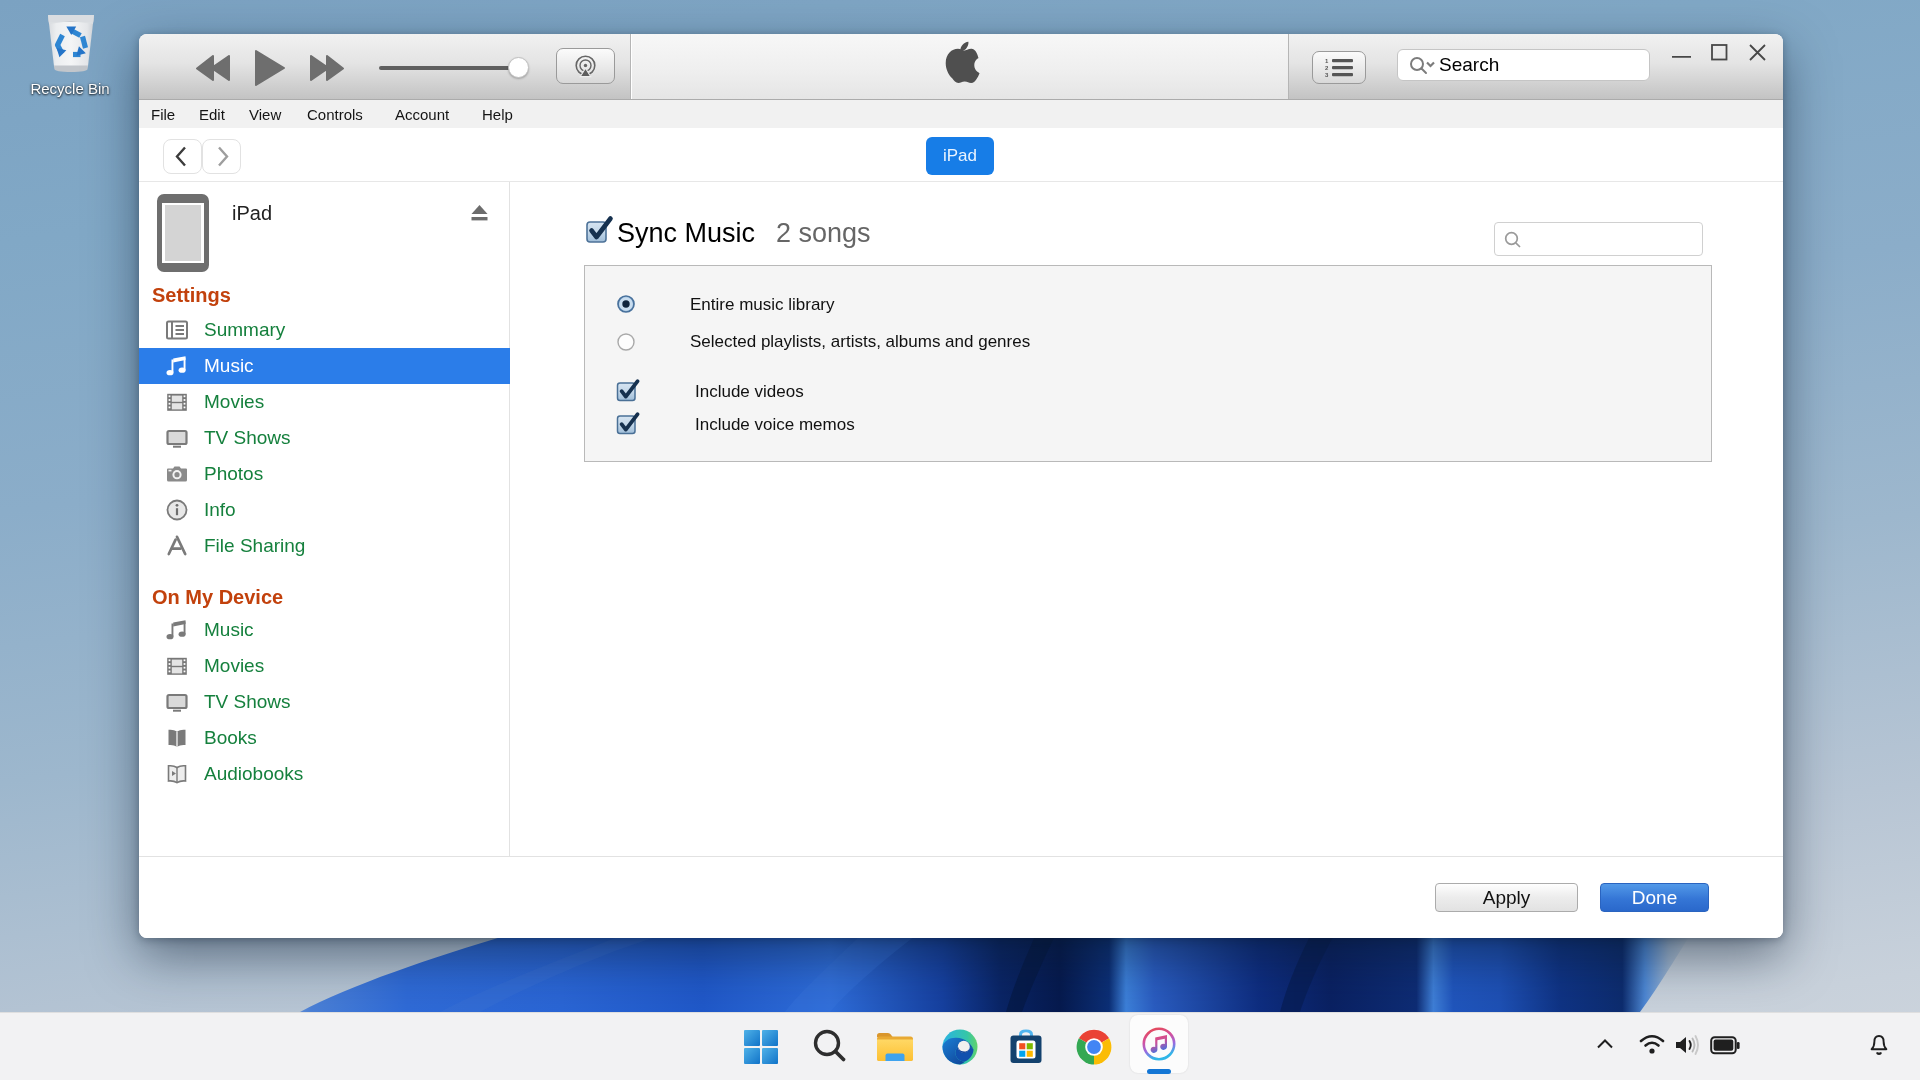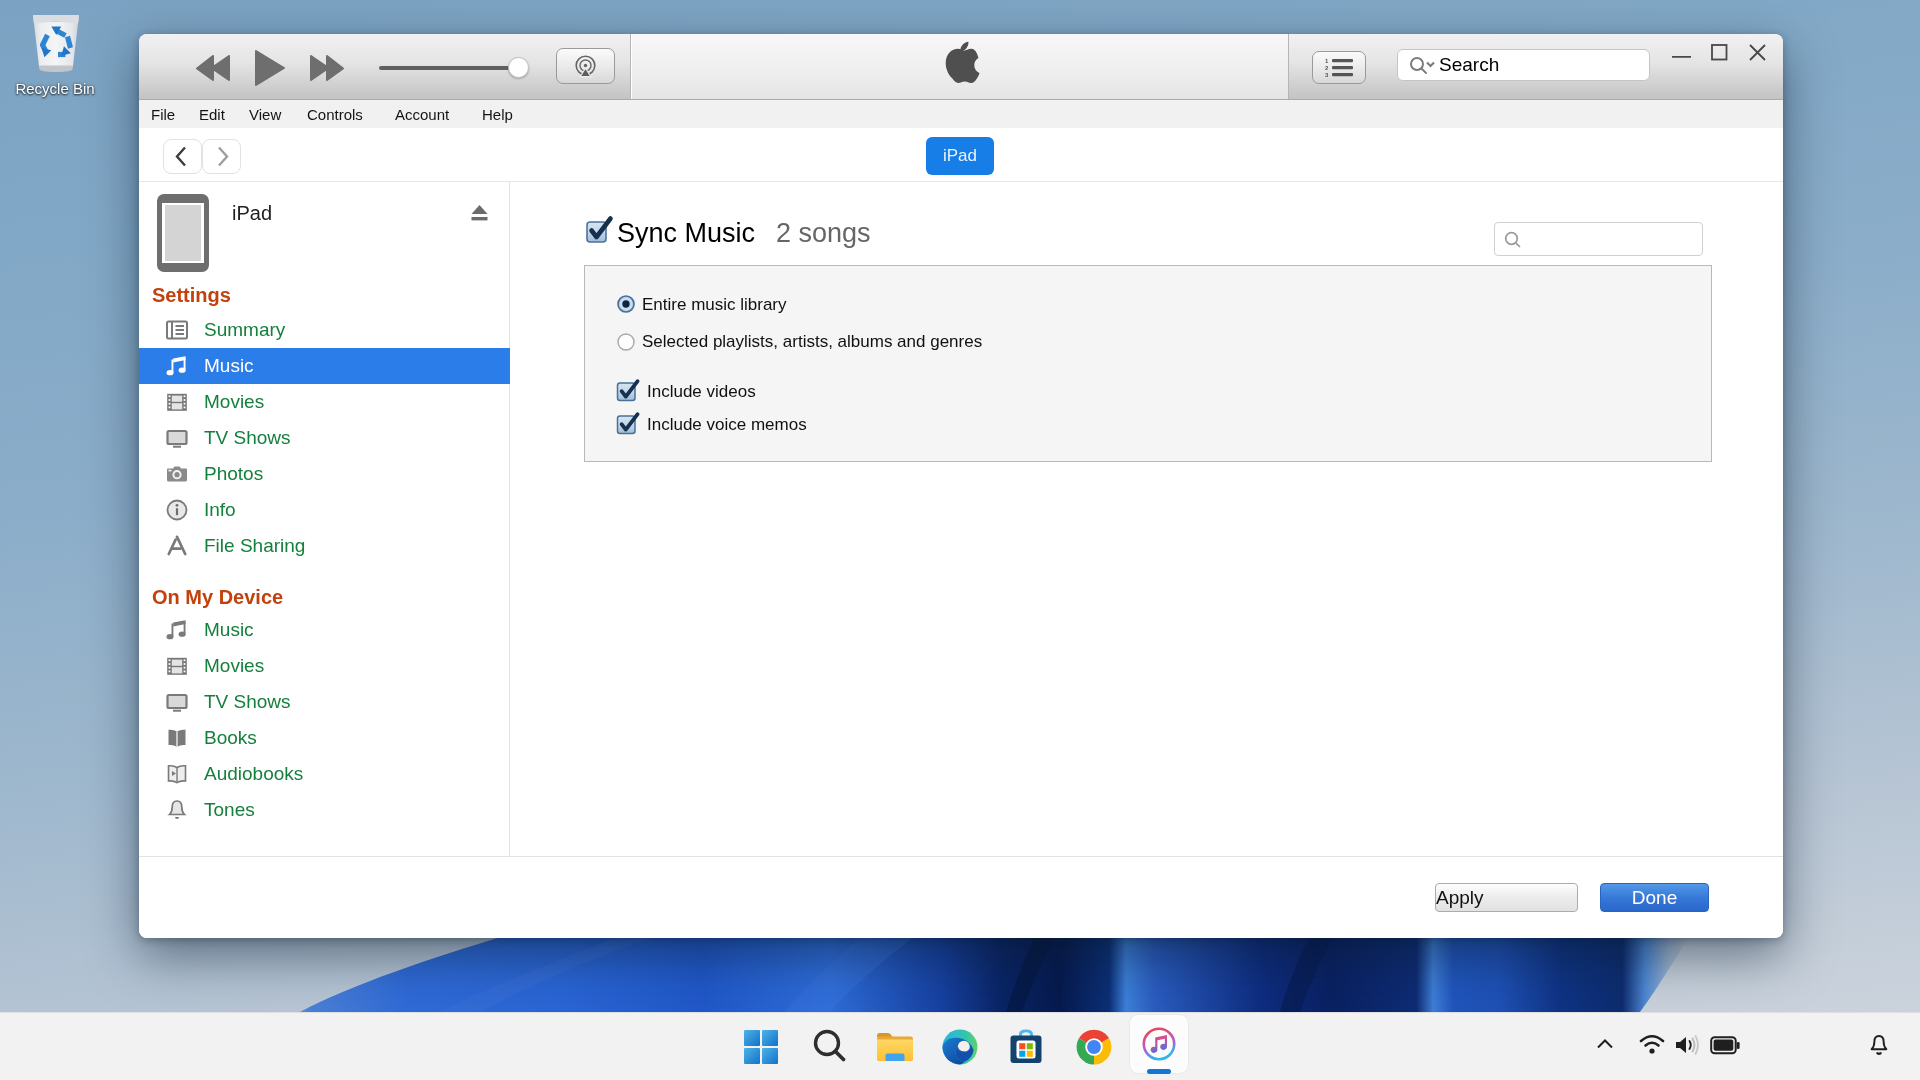--- a/index.html
+++ b/index.html
@@ -4,21 +4,21 @@
 <style>
   * { margin:0; padding:0; box-sizing:border-box; }
   html,body { width:1920px; height:1080px; overflow:hidden; font-family:"Liberation Sans", sans-serif; }
   .abs { position:absolute; }
   
   #wall { position:absolute; inset:0;
     background: linear-gradient(172deg, #7ba2c2 0%, #81a8c6 18%, #8badc9 38%, #9db7cd 58%, #b7c5d4 78%, #c8d1db 92%, #ced5dd 100%);
   }
   #bloom { position:absolute; left:0; top:0; }
   
-  #bin { position:absolute; left:1px; top:8px; width:108px; text-align:center; }
+  #bin { position:absolute; left:16px; top:8px; width:108px; text-align:center; }
   #binlab { color:#fff; font-size:15px; margin-top:2px; text-shadow:0 1px 2px rgba(0,0,0,.8), 0 0 3px rgba(0,0,0,.5); }
   
   #win { position:absolute; left:139px; top:34px; width:1644px; height:904px; background:#fff;
     border-radius:8px; box-shadow:0 18px 50px rgba(10,25,45,.5), 0 2px 8px rgba(10,25,45,.3); overflow:hidden; }
   .tbsec { position:absolute; top:0; height:65px; }
   #tbL { left:0; width:492px; background:linear-gradient(#f1f1f1 0%, #e4e4e4 45%, #c3c3c3 100%); border-right:1px solid #b5b5b5; }
   #tbM { left:493px; width:656px; background:linear-gradient(#f7f7f7 0%, #efefef 55%, #e5e5e5 100%); }
   #tbR { left:1149px; width:495px; background:linear-gradient(#f1f1f1 0%, #e4e4e4 45%, #c3c3c3 100%); border-left:1px solid #b5b5b5; }
   #menubar { position:absolute; left:0; top:65px; width:100%; height:38px; background:#f1f1f1; border-top:1px solid #ababab; }
   .mi { position:absolute; top:6px; font-size:15px; color:#141414; }
@@ -32,28 +32,28 @@
   .shead { position:absolute; left:13px; font-size:20px; font-weight:bold; color:#c2410c; }
   .srow { position:absolute; left:0; width:371px; height:36px; }
   .srow .lab { position:absolute; left:65px; top:7px; font-size:19px; color:#15803d; }
   .srow .ic { position:absolute; left:26px; top:6px; width:24px; height:24px; }
   .sel { background:#2b7de9; }
   .sel .lab { color:#fff; }
   #syncmusic { position:absolute; left:478px; top:36px; font-size:27px; color:#000; }
   #nsongs { position:absolute; left:637px; top:36px; font-size:27px; color:#666; }
   #csearch { position:absolute; left:1355px; top:40px; width:209px; height:34px; border:1px solid #d0d0d0; border-radius:4px; background:#fff; }
   #groupbox { position:absolute; left:445px; top:83px; width:1128px; height:197px; background:#f5f5f5; border:1px solid #b9b9b9; }
-  .gtext { position:absolute; font-size:17px; color:#111; }
+  .gtext { position:absolute; font-size:17px; color:#111;margin-left:48px; }
   
   #botbar { position:absolute; left:0; top:822px; width:100%; height:82px; background:#fff; border-top:1px solid #e2e2e2; }
   #capbar { position:absolute; left:447px; top:25px; width:826px; height:32px; background:#d9d9d9; border-radius:5px; overflow:hidden; }
   .cseg { position:absolute; top:0; height:32px; }
   #other { position:absolute; left:81px; top:8px; font-size:15px; font-weight:bold; color:#111; }
   #applybtn { position:absolute; left:1296px; top:26px; width:143px; height:29px; border:1px solid #ababab; border-radius:4px;
-    background:linear-gradient(#fefefe, #ececec 50%, #e2e2e2); font-size:19px; color:#111; text-align:left; line-height:27px; }
+    background:linear-gradient(#fefefe, #ececec 50%, #e2e2e2); font-size:19px; color:#111; text-align:center; line-height:27px; }
   #donebtn { position:absolute; left:1461px; top:26px; width:109px; height:29px; border:1px solid #2a64c0; border-radius:4px;
     background:linear-gradient(#5299e8, #3576d6 55%, #2a68cb); font-size:19px; color:#fff; text-align:center; line-height:27px; }
   
   #taskbar { position:absolute; left:0; top:1012px; width:1920px; height:68px; background:#f2f2f3; border-top:1px solid #dfdfdf; }
   .tico { position:absolute; top:14px; width:40px; height:40px; }
   #ittile { position:absolute; left:1130px; top:2px; width:58px; height:58px; background:#fcfcfc; border-radius:8px; box-shadow:0 0 2px rgba(0,0,0,.12); }
   #itpill { position:absolute; left:1147px; top:56px; width:24px; height:5px; border-radius:3px; background:#1376d5; }
 </style>
 </head>
 <body>
@@ -328,27 +328,20 @@
         <div class="lab">Books</div>
       </div>
       <div class="srow" style="top:574px">
         <svg class="ic" viewBox="0 0 24 24">
             <path d="M12,5.5 Q8.5,3.2 3.5,3.8 L3.5,19 Q8.5,18.4 12,20.7 Q15.5,18.4 20.5,19 L20.5,3.8 Q15.5,3.2 12,5.5 Z" fill="#ededed" stroke="#7a7a7a" stroke-width="1.6"></path>
             <path d="M12,5.5 L12,20.7" stroke="#7a7a7a" stroke-width="1.4"></path>
             <path d="M7,9 L11,11.5 L7,14 Z" fill="#7a7a7a"></path>
           </svg>
         <div class="lab">Audiobooks</div>
       </div>
-      <div class="srow" style="top:610px">
-        <svg class="ic" viewBox="0 0 24 24">
-            <path d="M12,3 Q16.8,3 16.8,9 Q16.8,14 19.5,16.5 L4.5,16.5 Q7.2,14 7.2,9 Q7.2,3 12,3 Z" fill="#e6e6e6" stroke="#7a7a7a" stroke-width="1.7"></path>
-            <path d="M10,19 a2,2 0 0 0 4,0 Z" fill="#7a7a7a"></path>
-          </svg>
-        <div class="lab">Tones</div>
-      </div>
     </div>
     <div id="content">
       <svg class="abs" style="left:444px;top:16px" width="34" height="46" viewBox="0 0 34 46">
         <defs>
             <linearGradient id="cbg" x1="0" y1="0" x2="0" y2="1">
               <stop offset="0" stop-color="#d6e4f1"></stop>
               <stop offset=".5" stop-color="#c3d7e9"></stop>
               <stop offset="1" stop-color="#9fbdd8"></stop>
             </linearGradient>
           </defs>

